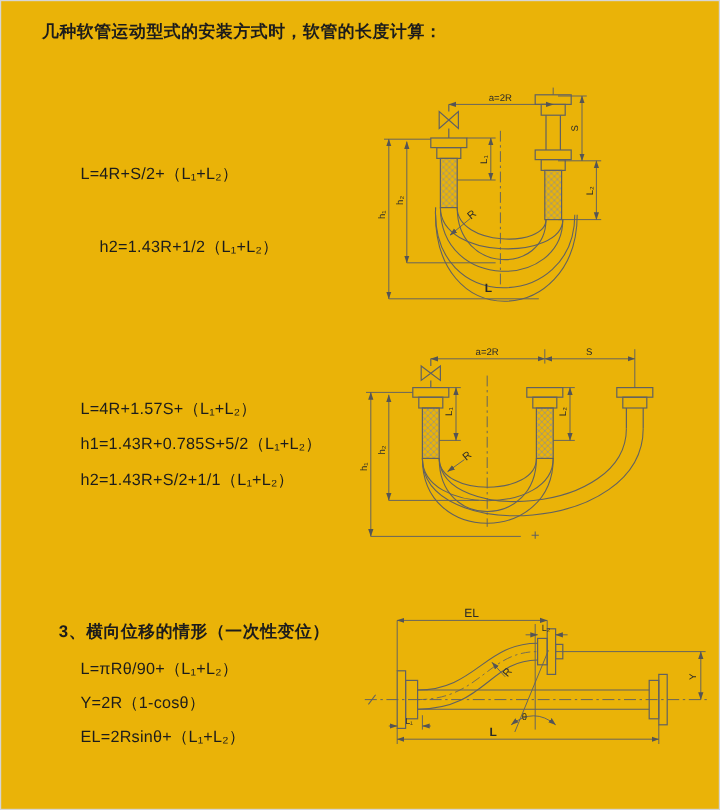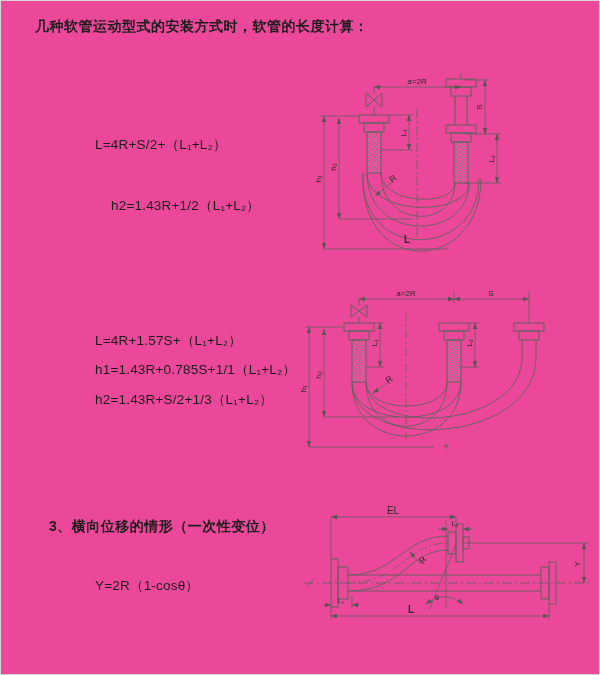--- a/index.html
+++ b/index.html
@@ -1,44 +1,46 @@
 <!DOCTYPE html>
 <html><head>
 <meta charset="utf-8">
 <style>
   html,body { margin:0; padding:0; background:#ffffff; }
   .page {
     position:relative; width:598px; height:673px;
-    background:#ec4899; border:1px solid #d6d6d6;
+    background:#eab308; border:1px solid #d6d6d6;
     font-family:"Liberation Sans","DejaVu Sans",sans-serif;
     color:#1c1c1c; overflow:hidden;
   }
   .abs { position:absolute; white-space:nowrap; }
   .doc-title { font-size:14px; font-weight:bold; letter-spacing:0.5px; }
   .sec-heading { font-size:14px; font-weight:bold; letter-spacing:0.5px; }
-  .formula { font-size:13.5px; font-weight:400; letter-spacing:0.2px;margin-left:28px; }
+  .formula { font-size:13.5px; font-weight:400; letter-spacing:0.2px; }
   svg text { font-family:"Liberation Sans","DejaVu Sans",sans-serif; fill:#2a2a2a; }
   svg { position:absolute; }
 </style>
 </head>
 <body>
 
 <div class="page">
 
   <div class="abs doc-title" style="left:34px; top:17px;">几种软管运动型式的安装方式时，软管的长度计算：</div>
 
   <div class="abs formula" style="left:66px; top:135px;">L=4R+S/2+（L₁+L₂）</div>
   <div class="abs formula" style="left:66px; top:196px;padding-left:16px;">h2=1.43R+1/2（L₁+L₂）</div>
 
   <div class="abs formula" style="left:66px; top:331px;text-align:center;">L=4R+1.57S+（L₁+L₂）</div>
-  <div class="abs formula" style="left:66px; top:360px;">h1=1.43R+0.785S+1/1（L₁+L₂）</div>
-  <div class="abs formula" style="left:66px; top:390px;">h2=1.43R+S/2+1/3（L₁+L₂）</div>
+  <div class="abs formula" style="left:66px; top:360px;">h1=1.43R+0.785S+5/2（L₁+L₂）</div>
+  <div class="abs formula" style="left:66px; top:390px;">h2=1.43R+S/2+1/1（L₁+L₂）</div>
 
   <div class="abs sec-heading" style="left:48px; top:517px;">3、横向位移的情形（一次性变位）</div>
+  <div class="abs formula" style="left:66px; top:548px;">L=πRθ/90+（L₁+L₂）</div>
   <div class="abs formula" style="left:66px; top:576px;">Y=2R（1-cosθ）</div>
+  <div class="abs formula" style="left:66px; top:604px;">EL=2Rsinθ+（L₁+L₂）</div>
 
   <svg style="left:296px; top:66px;" width="300" height="200" viewBox="0 0 300 200">
     <defs>
       <pattern id="br1" width="5" height="5" patternUnits="userSpaceOnUse">
         <path d="M0,5 L5,0 M0,0 L5,5" stroke="#909090" stroke-width="0.6"></path>
       </pattern>
       <marker id="ar1" viewBox="0 0 10 10" refX="9.5" refY="5" markerWidth="8" markerHeight="8" orient="auto-start-reverse">
         <path d="M0,1.6 L10,5 L0,8.4 z" fill="#555"></path>
       </marker>
     </defs>

